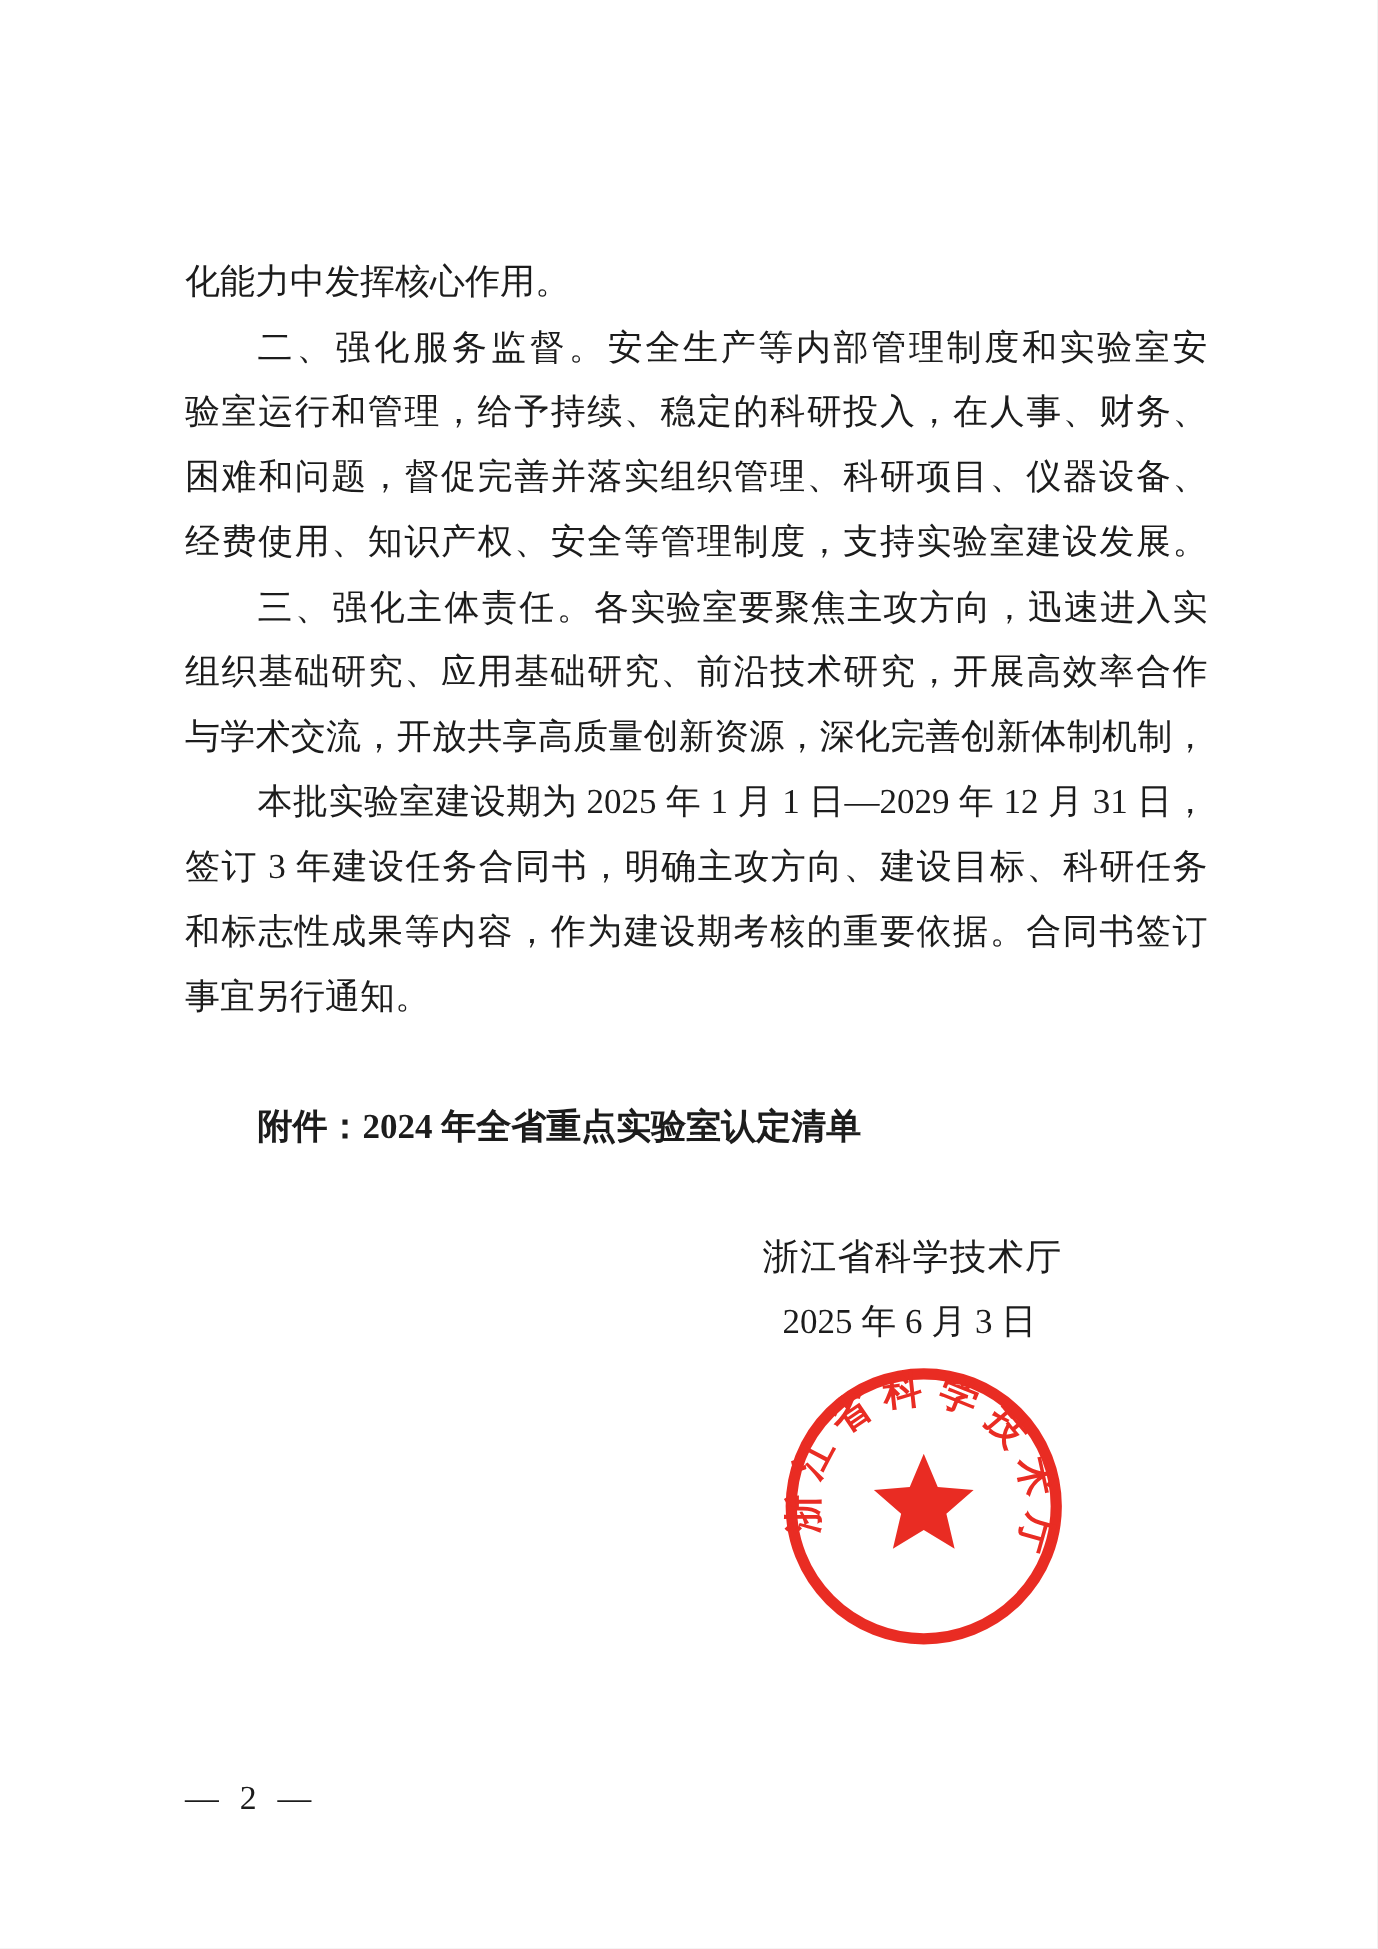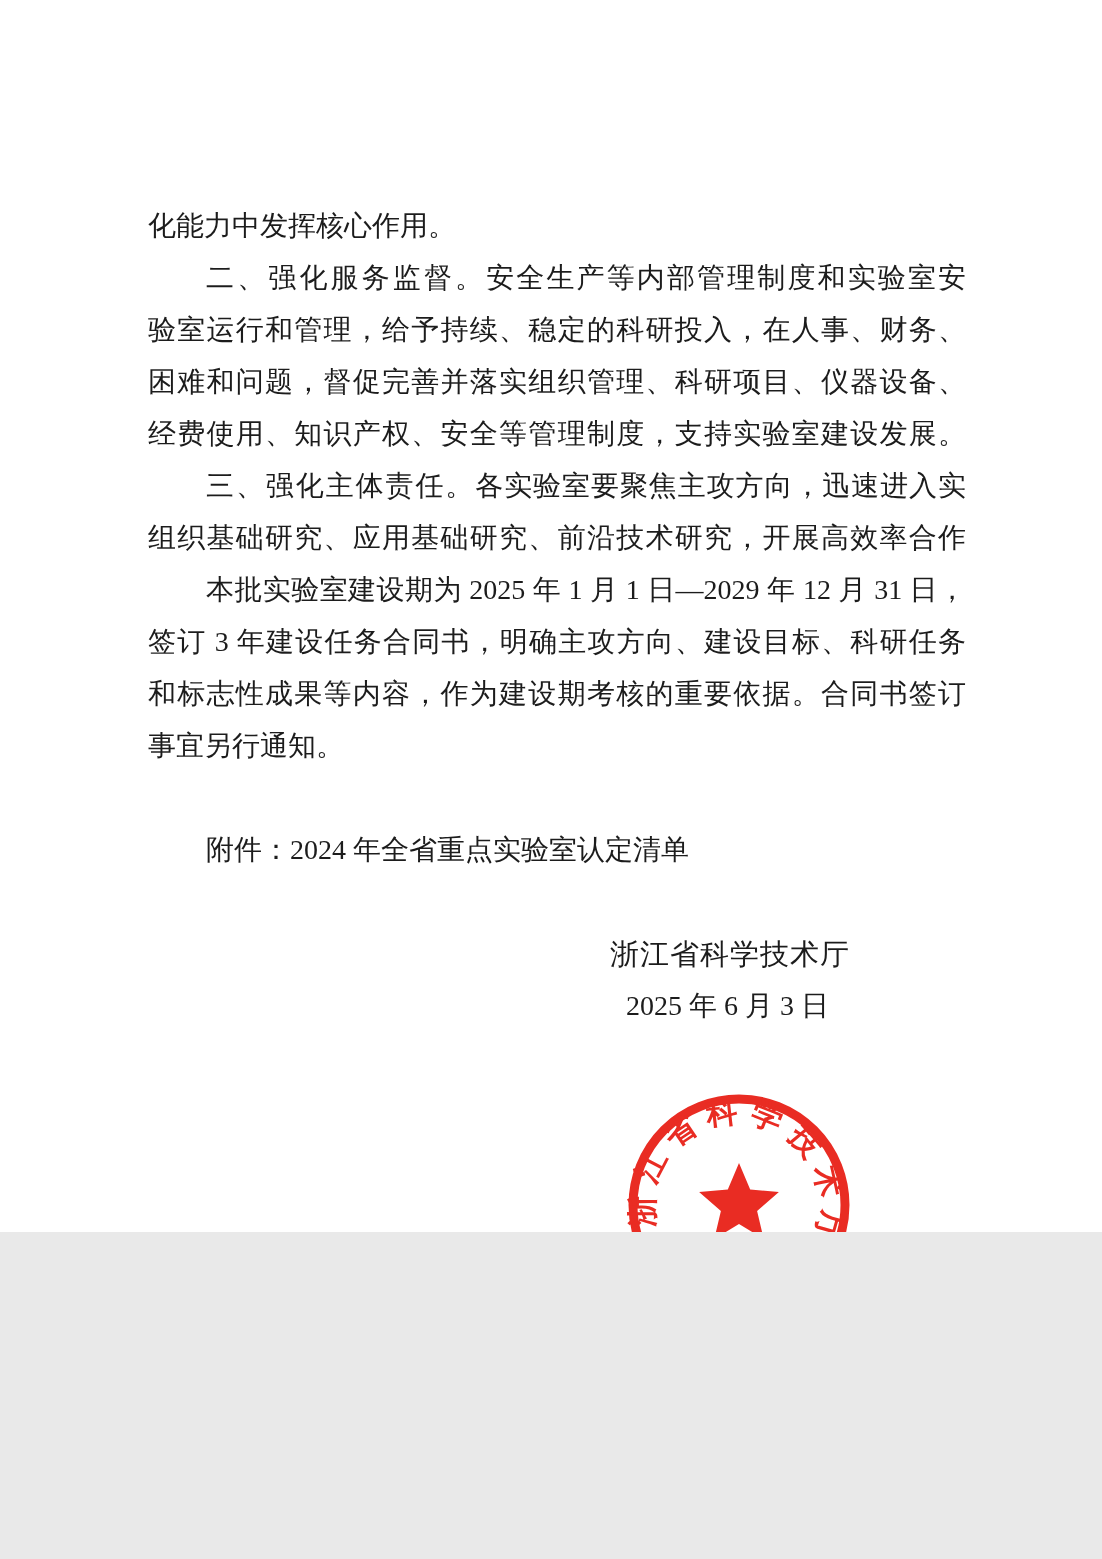--- a/index.html
+++ b/index.html
@@ -1,18 +1,18 @@
 <!DOCTYPE html>
 <html><head>
 <meta charset="utf-8">
 <style>
   html,body{margin:0;padding:0;background:#e9e9e9;}
   .page{
     position:relative;
-    width:1102px;height:1232px;
+    width:1102px;height:1559px;
     margin:0 auto;
     background:#ffffff;
     font-family:"Liberation Serif", serif;
     color:#1c1c1c;
     overflow:hidden;
   }
   .content{
     position:absolute;
     left:148px;top:200px;
     width:818px;
@@ -34,20 +34,21 @@
     font-family:"Liberation Sans", sans-serif;
     font-weight:400;
     letter-spacing:1px;
   }
   .attachment-line{
     height:52px;line-height:52px;
     font-size:28px;
     padding-left:58px;
     margin-top:52px;
     white-space:nowrap;
+    font-weight:bold;
   }
   .signature-line{
     height:52px;line-height:52px;
     font-size:29px;
     padding-left:462px;
     margin-top:52px;
     white-space:nowrap;
     letter-spacing:1px;
   }
   .date-line{
@@ -83,20 +84,21 @@
   <div class="content">
 
     <div>
         <div class="line"><span>化能力中发挥核心作用。</span></div>
         <div class="line fill indent"><b class="hd">二、强化服务监督。</b><span>安全生产等内部管理制度和实验室安</span></div>
         <div class="line fill"><span>验室运行和管理，给予持续、稳定的科研投入，在人事、财务、</span></div>
         <div class="line fill"><span>困难和问题，督促完善并落实组织管理、科研项目、仪器设备、</span></div>
         <div class="line fill"><span>经费使用、知识产权、安全等管理制度，支持实验室建设发展。</span></div>
         <div class="line fill indent"><b class="hd">三、强化主体责任。</b><span>各实验室要聚焦主攻方向，迅速进入实</span></div>
         <div class="line fill"><span>组织基础研究、应用基础研究、前沿技术研究，开展高效率合作</span></div>
+        <div class="line fill"><span>与学术交流，开放共享高质量创新资源，深化完善创新体制机制，</span></div>
         <div class="line fill indent"><span>本批实验室建设期为 2025 年 1 月 1 日—2029 年 12 月 31 日，</span></div>
         <div class="line fill"><span>签订 3 年建设任务合同书，明确主攻方向、建设目标、科研任务</span></div>
         <div class="line fill"><span>和标志性成果等内容，作为建设期考核的重要依据。合同书签订</span></div>
         <div class="line"><span>事宜另行通知。</span></div>
       </div>
 
     <div class="attachment-line">附件：2024 年全省重点实验室认定清单</div>
 
     <div class="signature-line">浙江省科学技术厅</div>
 

